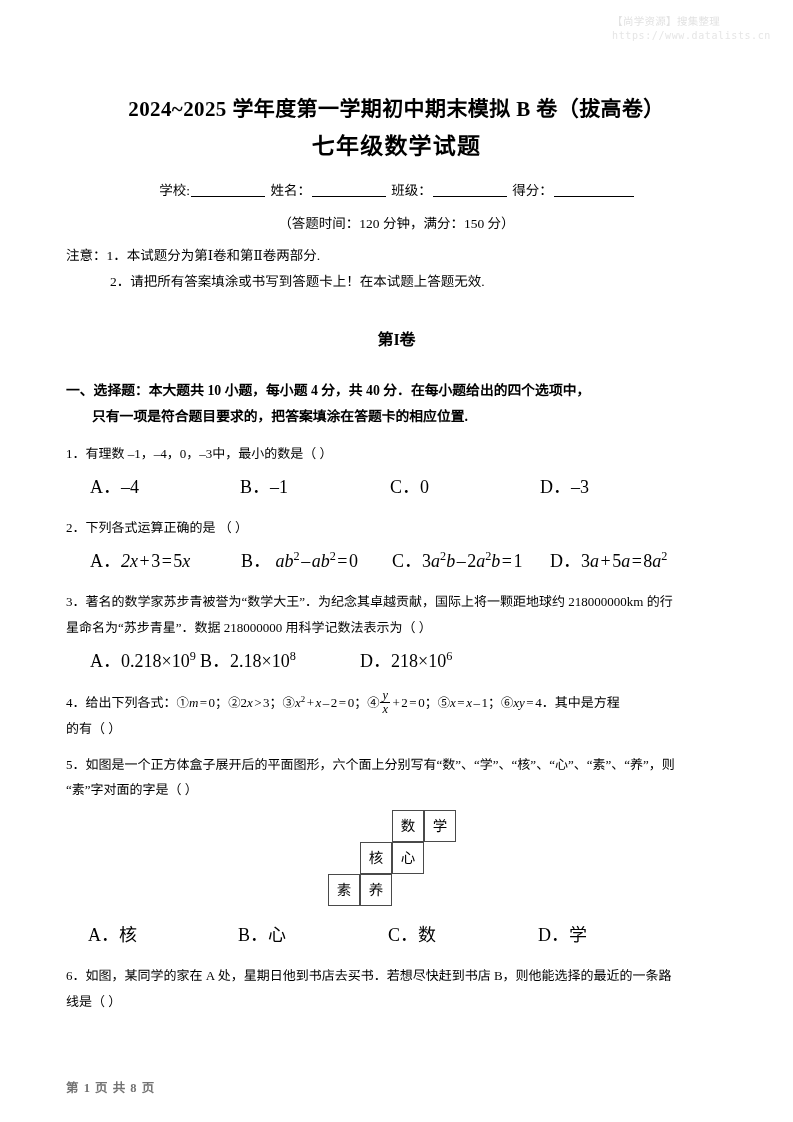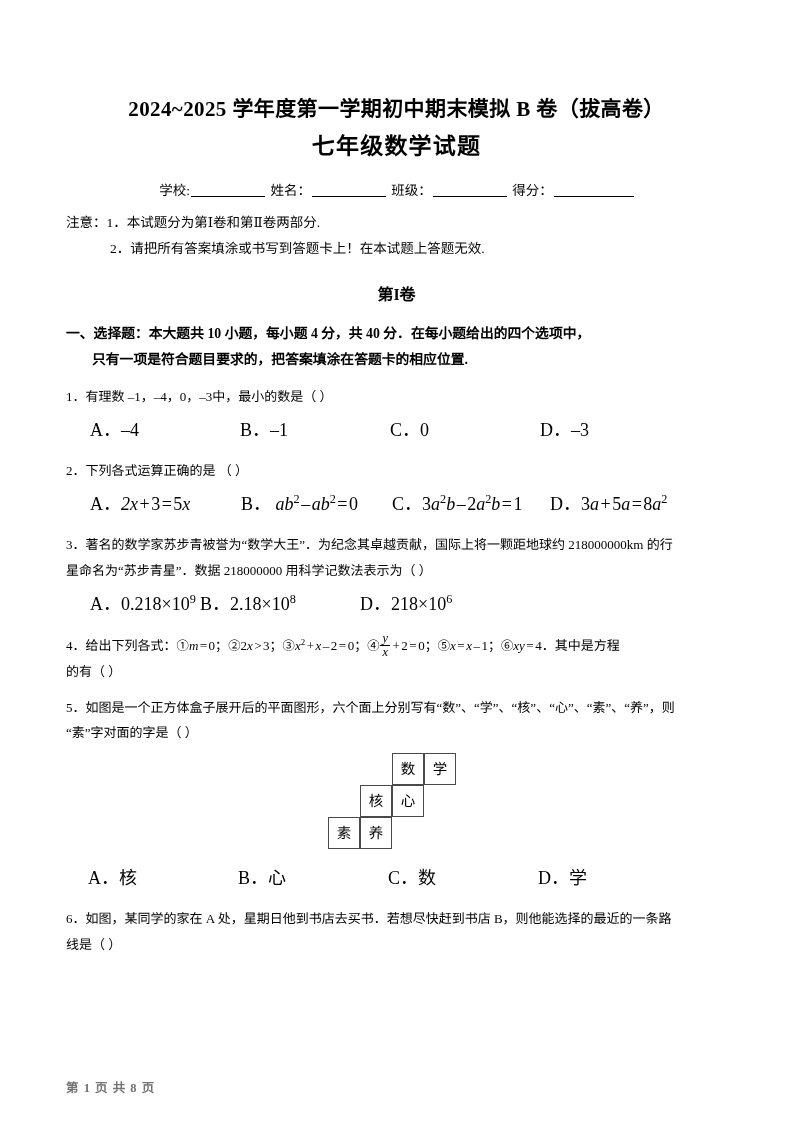--- a/index.html
+++ b/index.html
@@ -110,21 +110,21 @@
   .notice {
     padding-top: 11px;
     font-size: 13.5px;
     line-height: 1.95;
   }
   .notice-row { white-space: nowrap; }
   .notice-row.indent { padding-left: 44px; }
 
   
   .volume-heading {
-    margin: 4px;
+    margin: 16px;
     padding-top: 14px;
     text-align: center;
     font-size: 16px;
     font-weight: bold;
   }
 
   
   .section-heading {
     padding-top: 12px;
     font-size: 13.8px;
@@ -214,33 +214,38 @@
     font-weight: bold;
     color: #737373;
     letter-spacing: 1px;
   }
 </style>
 </head>
 <body>
 
 <div class="page">
 
+  <div class="watermark">
+    <span class="wm-cn">【尚学资源】搜集整理</span>
+    <span class="wm-url">https://www.datalists.cn</span>
+  </div>
 
   <div class="content">
 
     <h1 class="doc-title">2024~2025 学年度第一学期初中期末模拟 B 卷（拔高卷）</h1>
     <h2 class="doc-subtitle">七年级数学试题</h2>
 
     <div class="id-line">
       <span class="id-field"><span class="id-label">学校:</span><span class="id-rule"></span></span>
       <span class="id-field"><span class="id-label">姓名：</span><span class="id-rule"></span></span>
       <span class="id-field"><span class="id-label">班级：</span><span class="id-rule"></span></span>
       <span class="id-field"><span class="id-label">得分：</span><span class="id-rule wide"></span></span>
     </div>
 
+    <div class="exam-meta">（答题时间：120 分钟，满分：150 分）</div>
 
     <div class="notice">
       <div class="notice-row">注意：1．本试题分为第Ⅰ卷和第Ⅱ卷两部分.</div>
       <div class="notice-row indent">2．请把所有答案填涂或书写到答题卡上！在本试题上答题无效.</div>
     </div>
 
     <div class="volume-heading">第I卷</div>
 
     <div class="section-heading">
       <span class="sh-l1">一、选择题：本大题共 10 小题，每小题 4 分，共 40 分．在每小题给出的四个选项中，</span>

